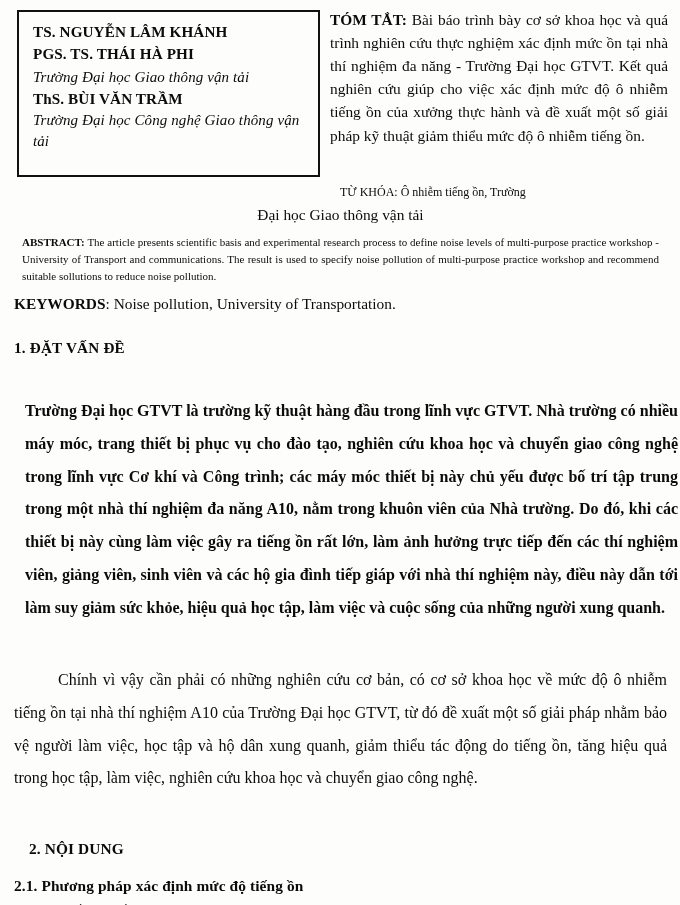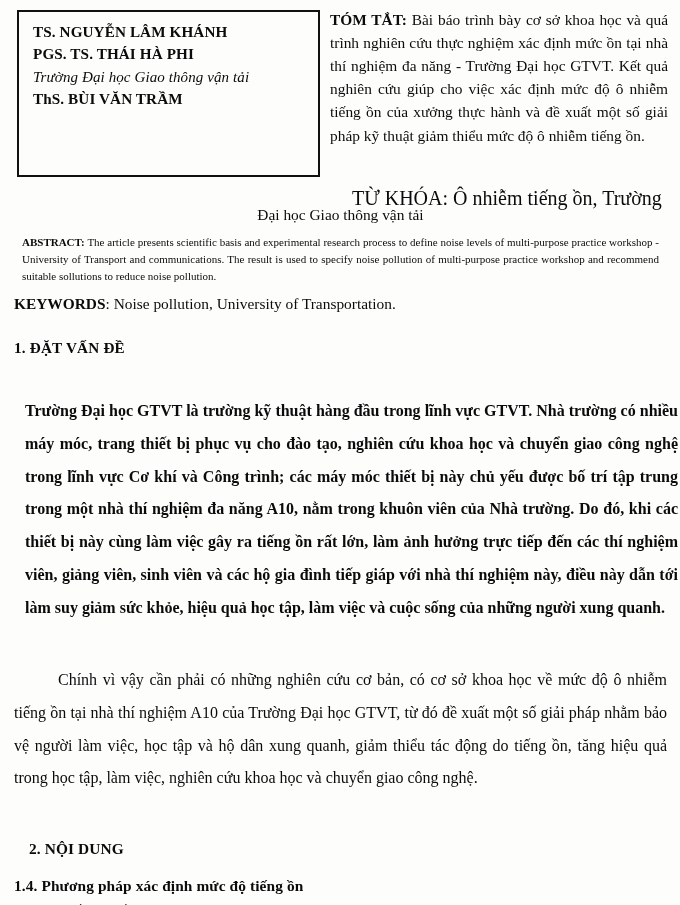--- a/index.html
+++ b/index.html
@@ -74,24 +74,24 @@
     width: 338px;
     font-size: 15.4px;
     line-height: 1.5;
     text-align: justify;
     text-justify: inter-word;
   }
   .abstract-vi b { font-weight: bold; }
 
   .keywords-vi {
     position: absolute;
-    left: 330px;
+    left: 318px;
     top: 183px;
     width: 338px;
-    font-size: 20px;
+    font-size: 12px;
     line-height: 1.5;
     text-align: justify;
   }
   .keywords-vi-indent { display: inline-block; width: 22px; }
 
   
   .fullwidth {
     position: absolute;
     left: 14px;
     top: 203px;
@@ -182,20 +182,21 @@
 
 <div class="page">
 
   <div class="top-zone">
 
     <div class="author-box">
       <div class="author-line bold">TS. NGUYỄN LÂM KHÁNH</div>
       <div class="author-line bold">PGS. TS. THÁI HÀ PHI</div>
       <div class="author-line ital">Trường Đại học Giao thông vận tải</div>
       <div class="author-line bold">ThS. BÙI VĂN TRẦM</div>
+      <div class="author-line ital-wrap">Trường Đại học Công nghệ Giao thông vận tải</div>
     </div>
 
     <div class="abstract-vi">
       <b>TÓM TẮT:</b><span> Bài báo trình bày cơ sở khoa học và quá trình nghiên cứu thực nghiệm xác định mức ồn tại nhà thí nghiệm đa năng - Trường Đại học GTVT. Kết quả nghiên cứu giúp cho việc xác định mức độ ô nhiễm tiếng ồn của xưởng thực hành và đề xuất một số giải pháp kỹ thuật giảm thiểu mức độ ô nhiễm tiếng ồn.</span>
     </div>
 
     <div class="keywords-vi">
       <span class="keywords-vi-indent"></span><span>TỪ KHÓA:</span><span> Ô nhiễm tiếng ồn, Trường</span>
     </div>
 
@@ -211,17 +212,17 @@
   <div class="body-block">
     <p class="body-para">Trường Đại học GTVT là trường kỹ thuật hàng đầu trong lĩnh vực GTVT. Nhà trường có nhiều máy móc, trang thiết bị phục vụ cho đào tạo, nghiên cứu khoa học và chuyển giao công nghệ trong lĩnh vực Cơ khí và Công trình; các máy móc thiết bị này chủ yếu được bố trí tập trung trong một nhà thí nghiệm đa năng A10, nằm trong khuôn viên của Nhà trường. Do đó, khi các thiết bị này cùng làm việc gây ra tiếng ồn rất lớn, làm ảnh hưởng trực tiếp đến các thí nghiệm viên, giảng viên, sinh viên và các hộ gia đình tiếp giáp với nhà thí nghiệm này, điều này dẫn tới làm suy giảm sức khỏe, hiệu quả học tập, làm việc và cuộc sống của những người xung quanh.</p>
   </div>
 
   <div class="body-block2">
     <p class="body-para indent">Chính vì vậy cần phải có những nghiên cứu cơ bản, có cơ sở khoa học về mức độ ô nhiễm tiếng ồn tại nhà thí nghiệm A10 của Trường Đại học GTVT, từ đó đề xuất một số giải pháp nhằm bảo vệ người làm việc, học tập và hộ dân xung quanh, giảm thiểu tác động do tiếng ồn, tăng hiệu quả trong học tập, làm việc, nghiên cứu khoa học và chuyển giao công nghệ.</p>
   </div>
 
   <div class="section-foot">
     <p class="h-sec2">2. NỘI DUNG</p>
-    <p class="h-sub">1.4. Phương pháp xác định mức độ tiếng ồn</p>
+    <p class="h-sub">2.1. Phương pháp xác định mức độ tiếng ồn</p>
     <p class="h-subsub">2.1.1. Nguồn gây ồn tại nhà thí xưởng A10</p>
   </div>
 
 </div>
 
 </body></html>

